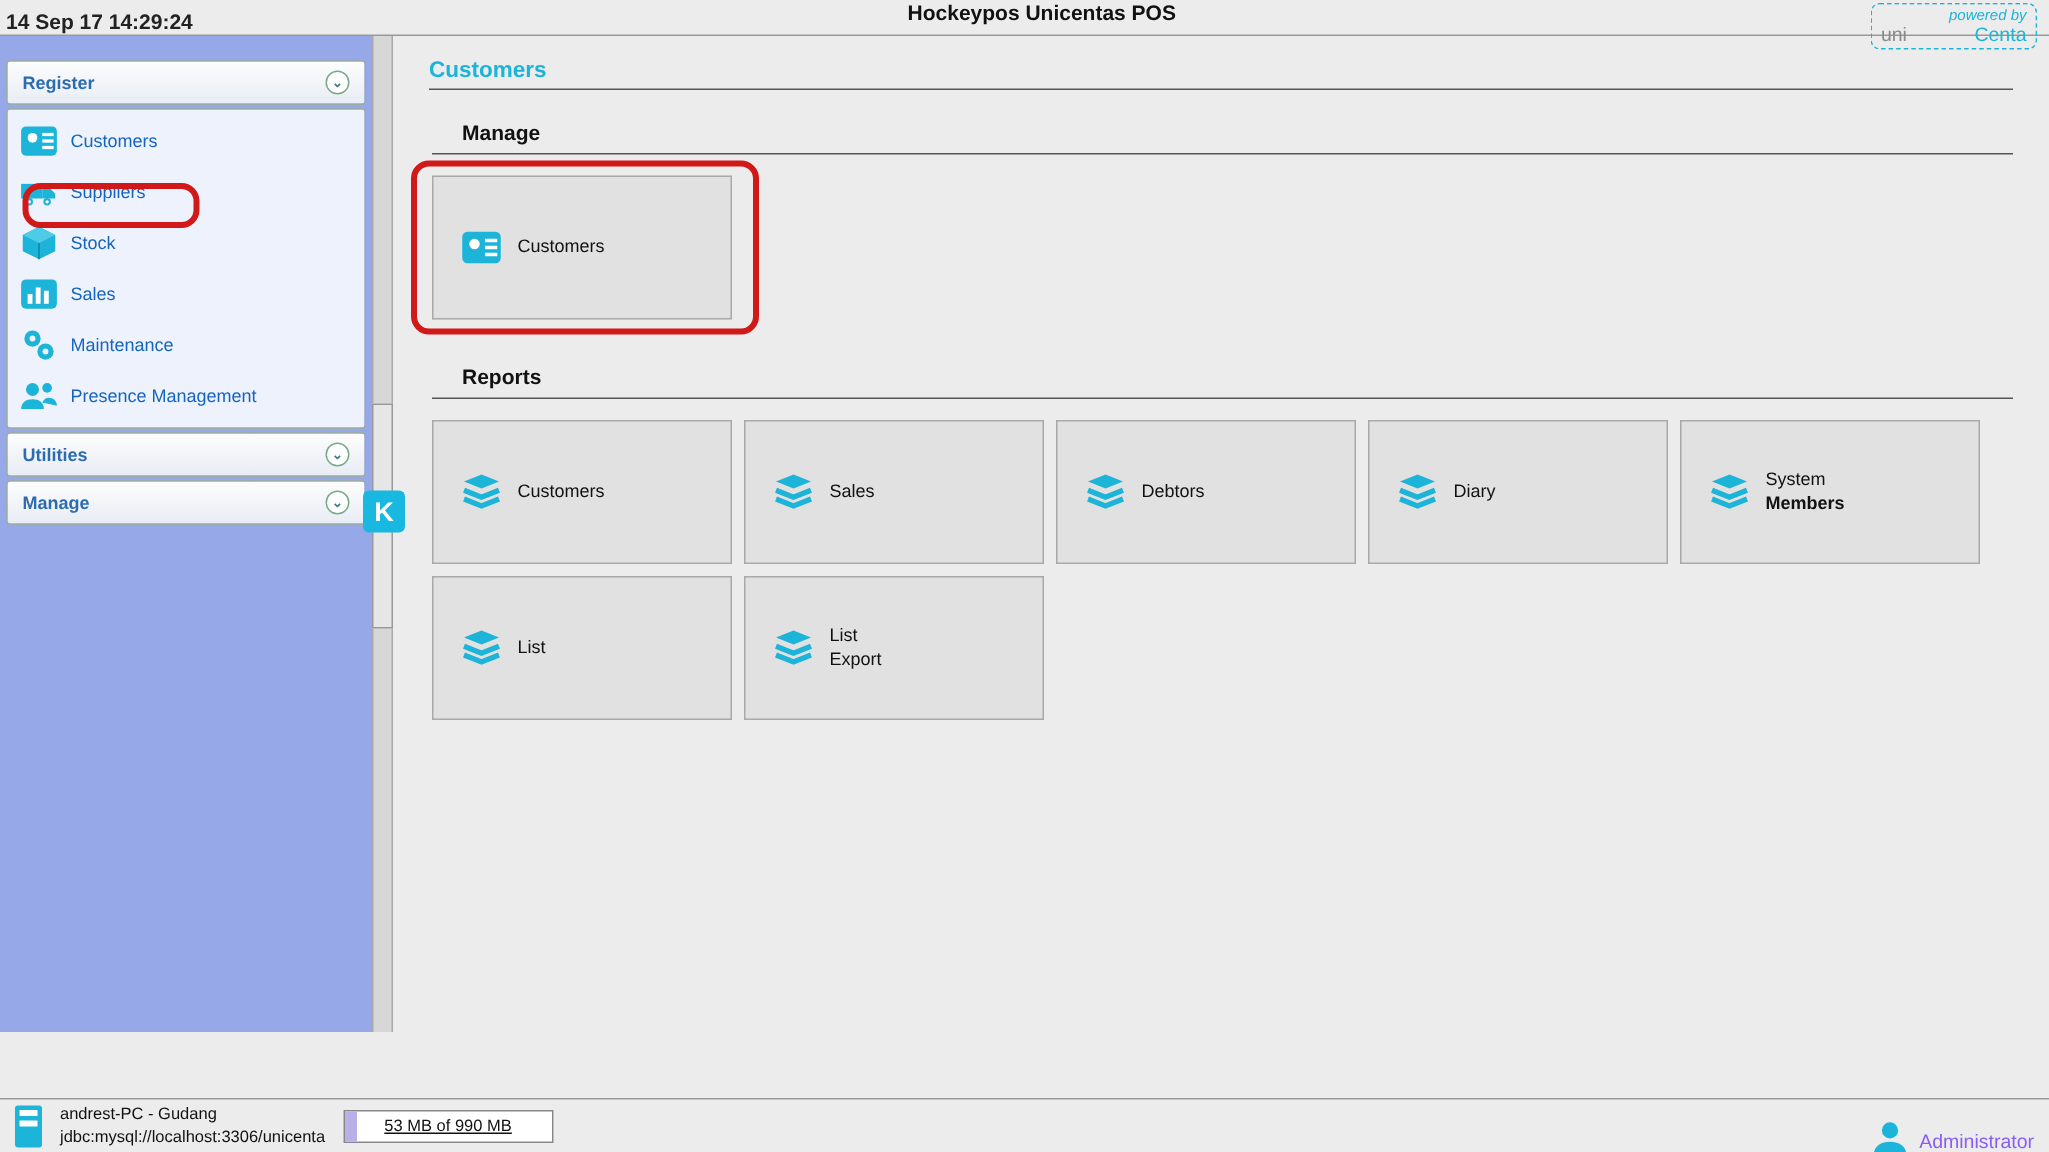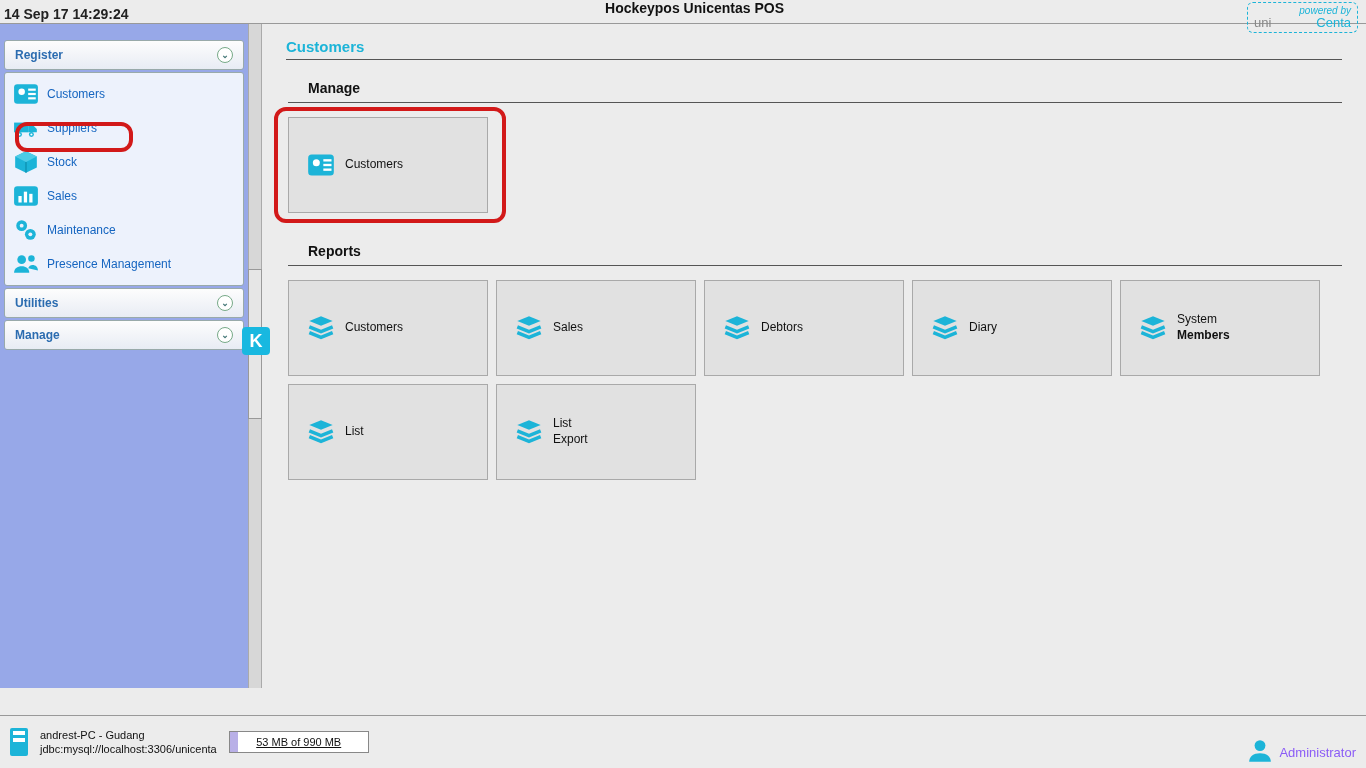--- a/index.html
+++ b/index.html
@@ -32,21 +32,21 @@
 .page-title { color: #1cb4d8; font-weight: bold; font-size: 15px; margin-bottom: 4px; }
 .hr { border-bottom: 1px solid #555; margin-bottom: 20px; }
 .section-title { font-size: 14px; font-weight: bold; color: #111; margin: 14px 0 6px 22px; }
 .section-hr { border-bottom: 1px solid #555; margin-bottom: 14px; margin-left: 2px;}
 .cards { display: flex; flex-wrap: wrap; gap: 8px; margin-left: 2px;}
 .card { width: 200px; height: 96px; background: #e1e1e1; border: 1px solid #a9a9a9; display: flex; align-items: center; gap: 10px; padding-left: 18px; cursor: pointer; font-size: 12px; color: #111; }
 .card .cicon { width: 28px; height: 28px; }
 .card .clabel { line-height: 1.3; }
 .card .clabel .sub { font-weight: bold; display: block; }
 
-.footer { position: absolute; bottom: 0; left: 0; right: 0; height: 53px; border-top: 1px solid #999; background: #ececec; display: flex; align-items: center; padding: 4px 10px; font-size: 11px; gap: 12px; }
+.footer { position: absolute; bottom: 0; left: 0; right: 0; height: 36px; border-top: 1px solid #999; background: #ececec; display: flex; align-items: center; padding: 4px 10px; font-size: 11px; gap: 12px; }
 .footer .host-icon { width: 18px; height: 28px; background: #1cb4d8; border-radius: 2px; position:relative;}
 .footer .host-icon::before{content:''; position:absolute; top:3px;left:3px;right:3px;height:4px;background:#fff;}
 .footer .host-icon::after{content:''; position:absolute; top:10px;left:3px;right:3px;height:4px;background:#fff;}
 .footer .hostinfo { line-height: 1.3; color: #111; }
 .footer .membar { width: 140px; height: 22px; border: 1px solid #888; background: #fff; position: relative; font-size: 11px; display:flex;align-items:center;justify-content:center; }
 .footer .membar .fill { position:absolute; left:0; top:0; bottom:0; width: 8px; background: #b9b0e7; }
 .footer .membar span { position: relative; z-index: 1; color: #111; text-decoration: underline; }
 .footer .spacer { flex: 1; }
 .footer .user { display:flex; align-items:center; gap:6px; font-size: 13px; color: #8b5cf6; margin-top: 20px; }
 .footer .user-icon svg { width: 26px; height: 26px; }

